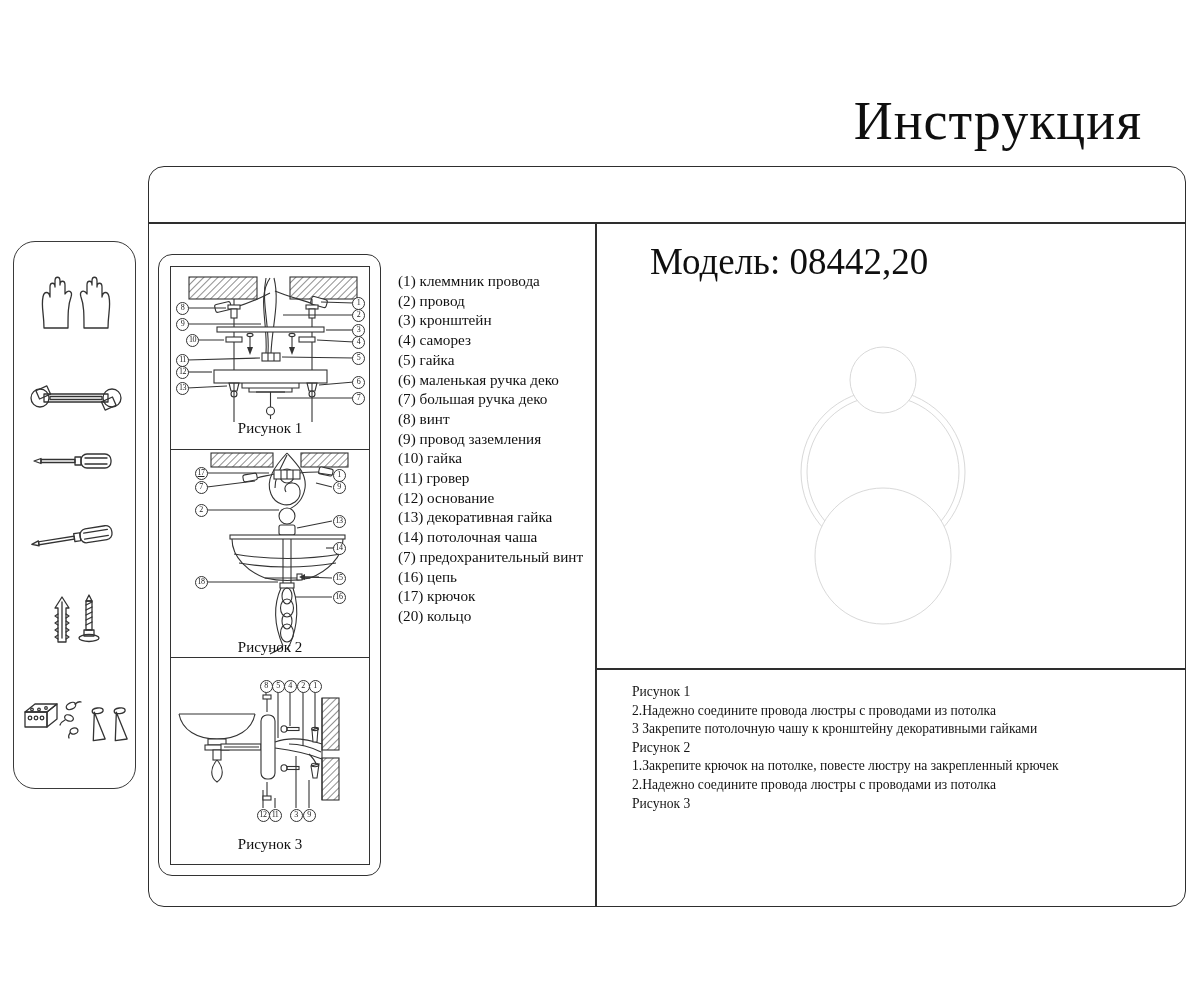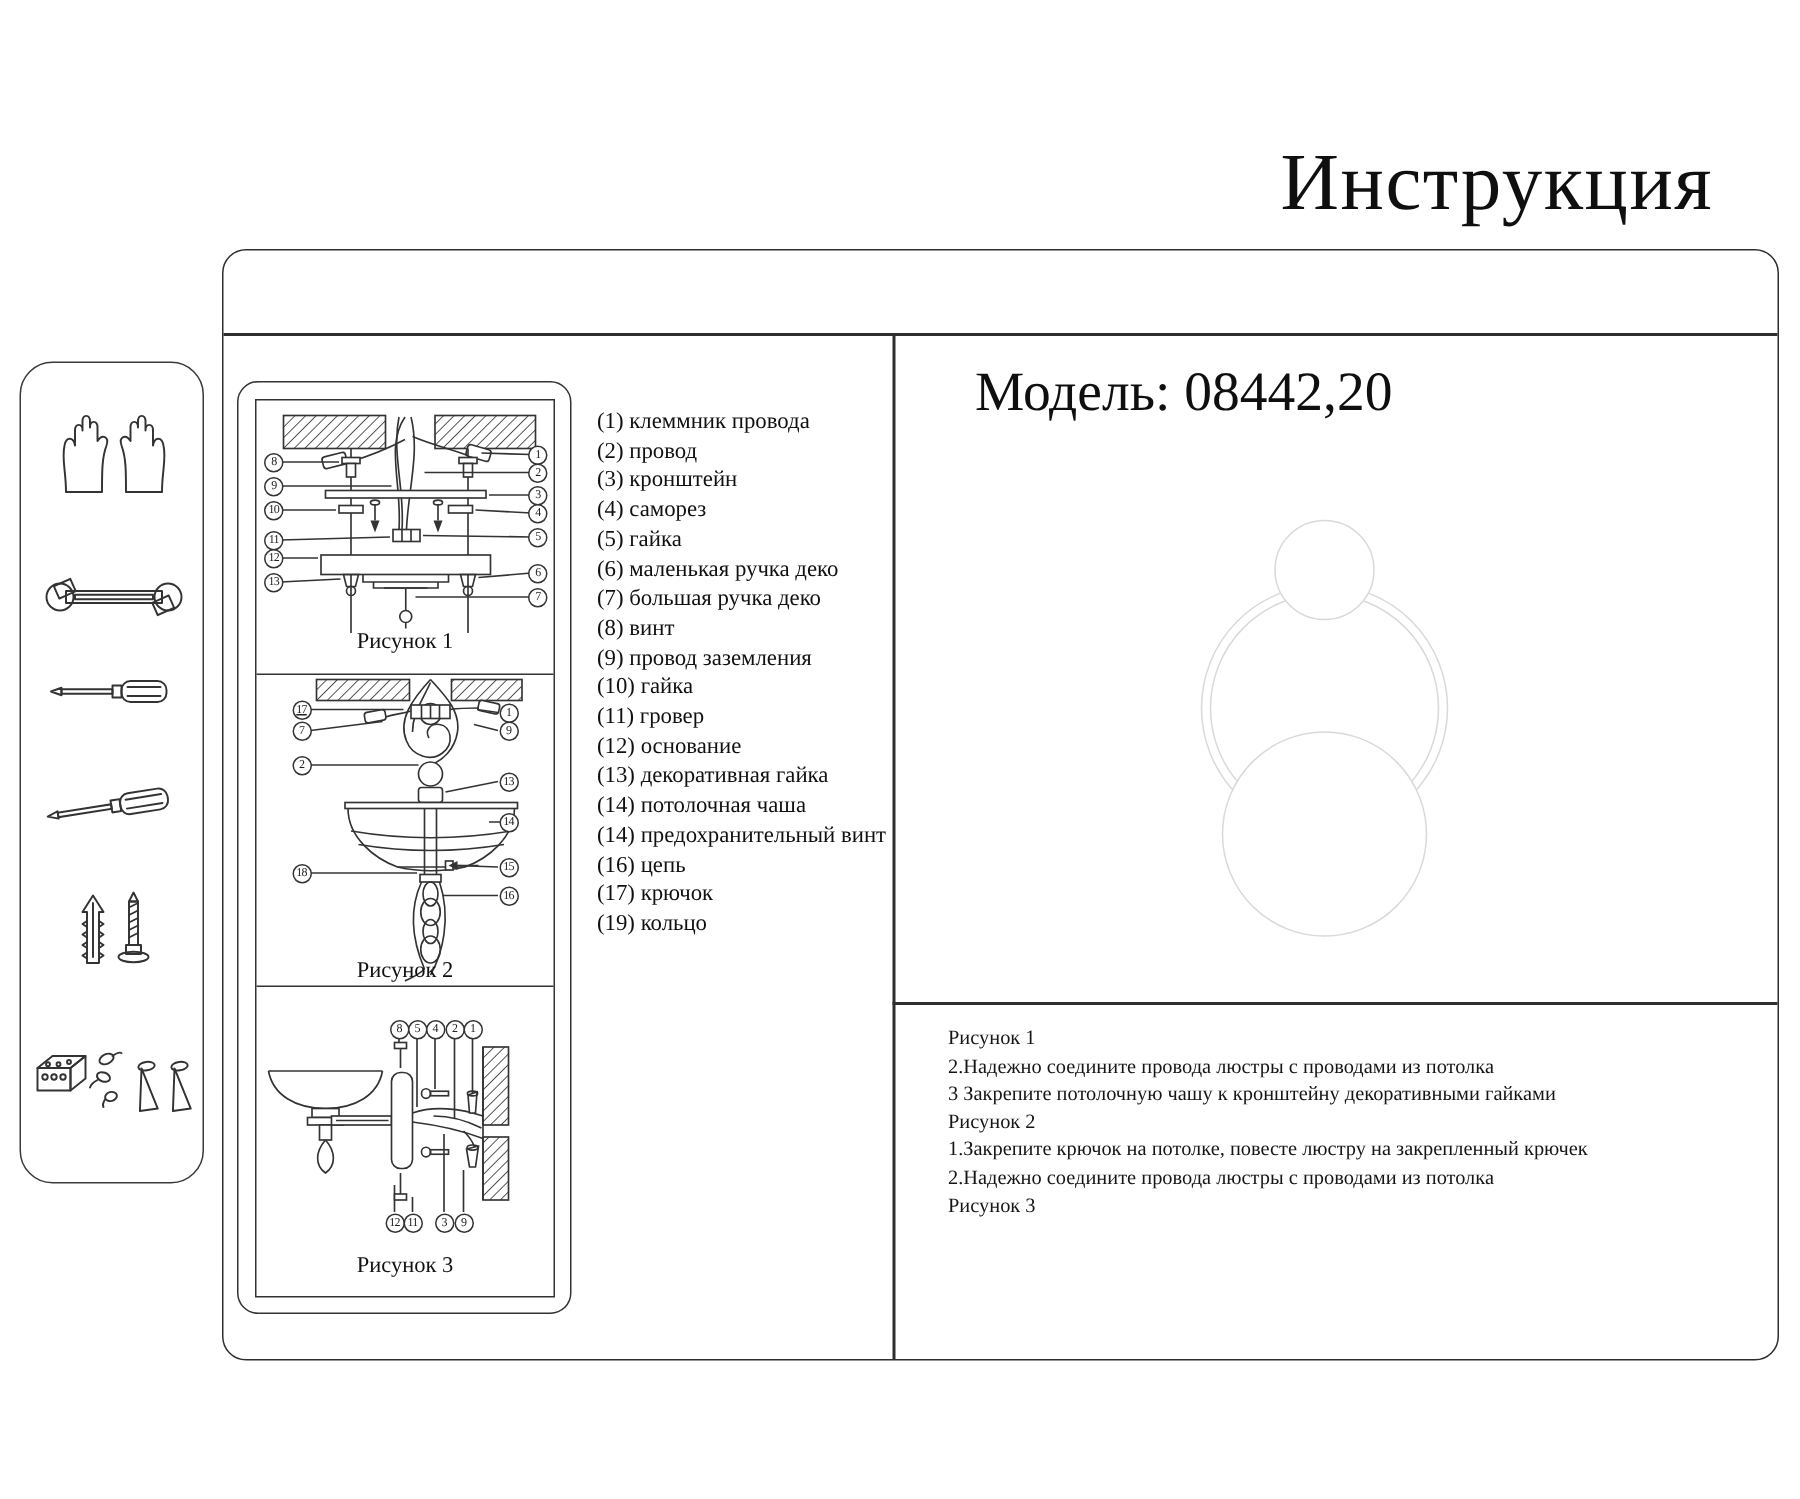--- a/index.html
+++ b/index.html
@@ -207,21 +207,21 @@
         <line x1="183" y1="36" x2="150" y2="35"></line>
         <line x1="183" y1="48" x2="112" y2="48"></line>
         <line x1="183" y1="63" x2="155" y2="63"></line>
         <line x1="183" y1="75" x2="146" y2="73"></line>
         <line x1="183" y1="91" x2="111" y2="90"></line>
         <line x1="183" y1="115" x2="148" y2="118"></line>
         <line x1="183" y1="131" x2="106" y2="131"></line>
       </svg>
       <div class="callout" style="left:5px;top:34.5px;">8</div>
       <div class="callout" style="left:5px;top:50.5px;">9</div>
-      <div class="callout" style="left:5px;top:66.5px;">10</div>
+      <div class="callout" style="left:15px;top:66.5px;">10</div>
       <div class="callout" style="left:5px;top:86.5px;">11</div>
       <div class="callout" style="left:5px;top:98.5px;">12</div>
       <div class="callout" style="left:5px;top:114.5px;">13</div>
       <div class="callout" style="left:181px;top:29.5px;">1</div>
       <div class="callout" style="left:181px;top:41.5px;">2</div>
       <div class="callout" style="left:181px;top:56.5px;">3</div>
       <div class="callout" style="left:181px;top:68.5px;">4</div>
       <div class="callout" style="left:181px;top:84.5px;">5</div>
       <div class="callout" style="left:181px;top:108.5px;">6</div>
       <div class="callout" style="left:181px;top:124.5px;">7</div>
@@ -359,24 +359,24 @@
     <div>(5) гайка</div>
     <div>(6) маленькая ручка деко</div>
     <div>(7) большая ручка деко</div>
     <div>(8) винт</div>
     <div>(9) провод заземления</div>
     <div>(10) гайка</div>
     <div>(11) гровер</div>
     <div>(12) основание</div>
     <div>(13) декоративная гайка</div>
     <div>(14) потолочная чаша</div>
-    <div>(14) предохранительный винт</div>
+    <div>(7) предохранительный винт</div>
     <div>(16) цепь</div>
     <div>(17) крючок</div>
-    <div>(19) кольцо</div>
+    <div>(20) кольцо</div>
   </div>
 
   <div id="model-title">Модель: 08442,20</div>
 
   <div id="watermark">
     <svg width="230" height="300" viewBox="0 0 230 300">
       <g stroke="#d9d9d9" stroke-width="1" fill="none">
         <circle cx="113" cy="142" r="82"></circle>
         <circle cx="113" cy="142" r="76"></circle>
         <circle cx="113" cy="50" r="33" fill="#ffffff"></circle>

